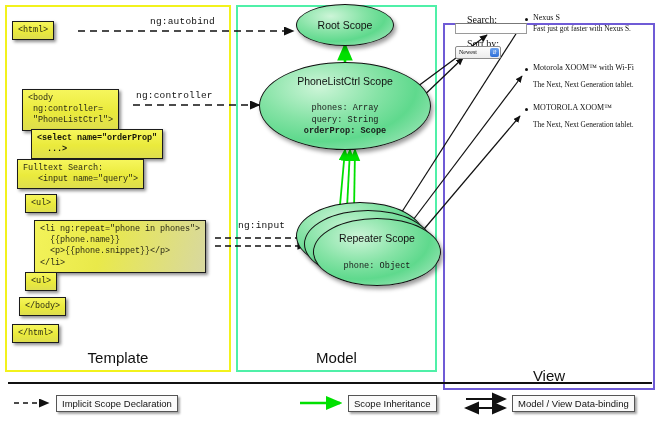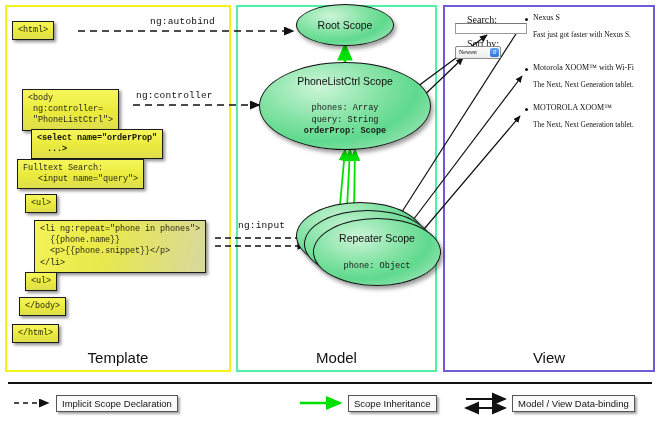--- a/index.html
+++ b/index.html
@@ -5,21 +5,21 @@
 <style>
   html,body{margin:0;padding:0;background:#fff;}
   body{width:660px;height:421px;overflow:hidden;
        font-family:"Liberation Sans", sans-serif;}
   #stage{position:relative;width:660px;height:421px;}
 
   
   .col{position:absolute;box-sizing:border-box;background:#fff;}
   #col-template{left:5px;  top:5px;  width:226px; height:367px; border:2px solid #f2f21c;}
   #col-model{   left:236px;top:5px;  width:201px; height:367px; border:2px solid #4ff0a8;}
-  #col-view{    left:443px;top:5px;  width:212px; height:367px; border:2px solid #6f5bd6;}
+  #col-view{    left:443px;top:23px;  width:212px; height:367px; border:2px solid #6f5bd6;}
 
   .col-label{position:absolute;bottom:4px;left:0;width:100%;
              text-align:center;font-size:15px;color:#111;
              font-family:"Liberation Sans", sans-serif;}
 
   
   .code-box{position:absolute;box-sizing:border-box;
             background:linear-gradient(180deg,#f6f65c 0%,#eaea3c 55%,#dede4e 100%);
             border:1.6px solid #1c1c1c;
             color:#2b2b16;
@@ -205,21 +205,21 @@
   <input class="view-input" style="left: 455px; top: 23px; width: 72px; height: 11px; font-size: 7px;" value="">
 
   <div class="view-label" style="left:455px;top:38px;">Sort by:</div>
   <div class="view-select" style="left:455px;top:46px;width:46px;height:13px;">
     <span>Newest</span>
     <span class="sel-btn">⇵</span>
   </div>
 
   <div class="bullet-dot" style="left:525px;top:18px;"></div>
   <div class="bullet-row" style="left:533px;top:13px;">Nexus S</div>
-  <div class="snippet" style="left:533px;top:30px;">Fast just got faster with Nexus S.</div>
+  <div class="snippet" style="left:533px;top:24px;">Fast just got faster with Nexus S.</div>
 
   <div class="bullet-dot" style="left:525px;top:68px;"></div>
   <div class="bullet-row" style="left:533px;top:63px;">Motorola XOOM™  with Wi-Fi</div>
   <div class="snippet" style="left:533px;top:80px;">The Next, Next Generation tablet.</div>
 
   <div class="bullet-dot" style="left:525px;top:108px;"></div>
   <div class="bullet-row" style="left:533px;top:103px;font-family:Liberation Serif, serif;">MOTOROLA XOOM™</div>
   <div class="snippet" style="left:533px;top:120px;">The Next, Next Generation tablet.</div>
 
   <div id="legend-rule"></div>

